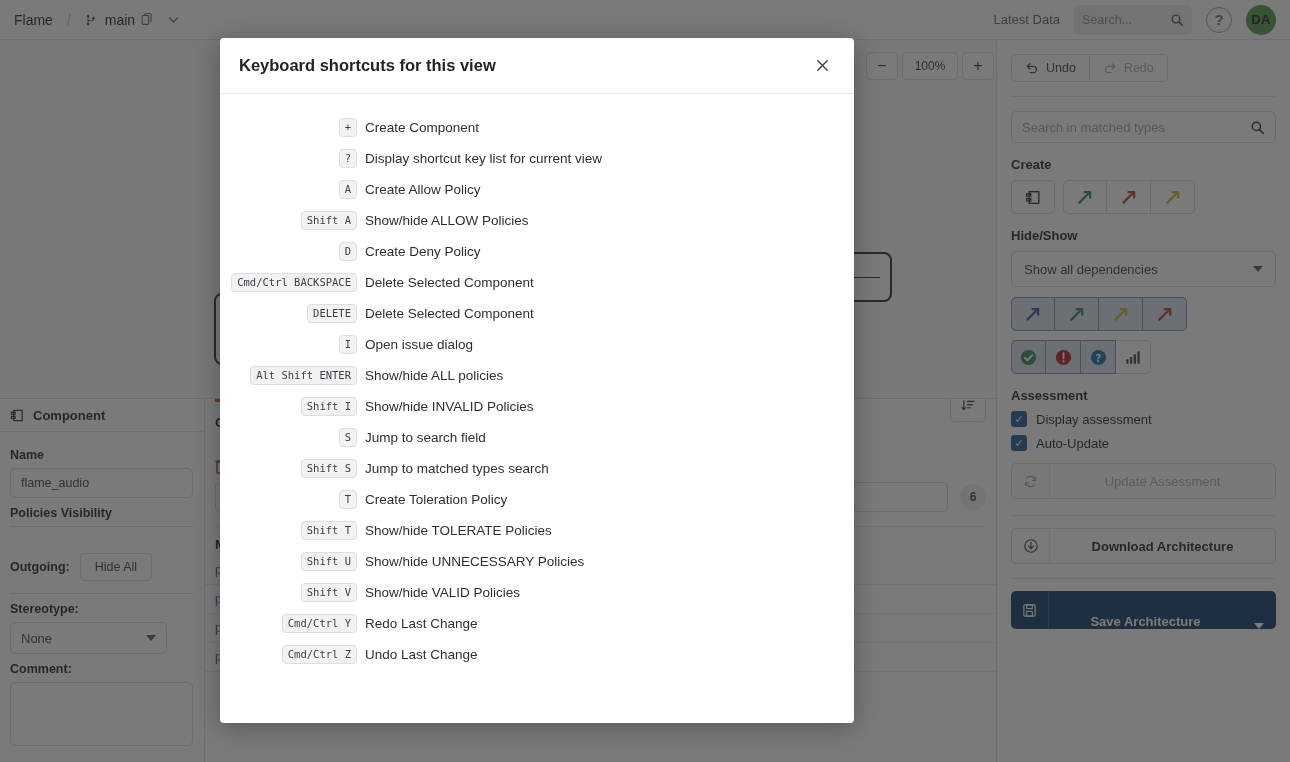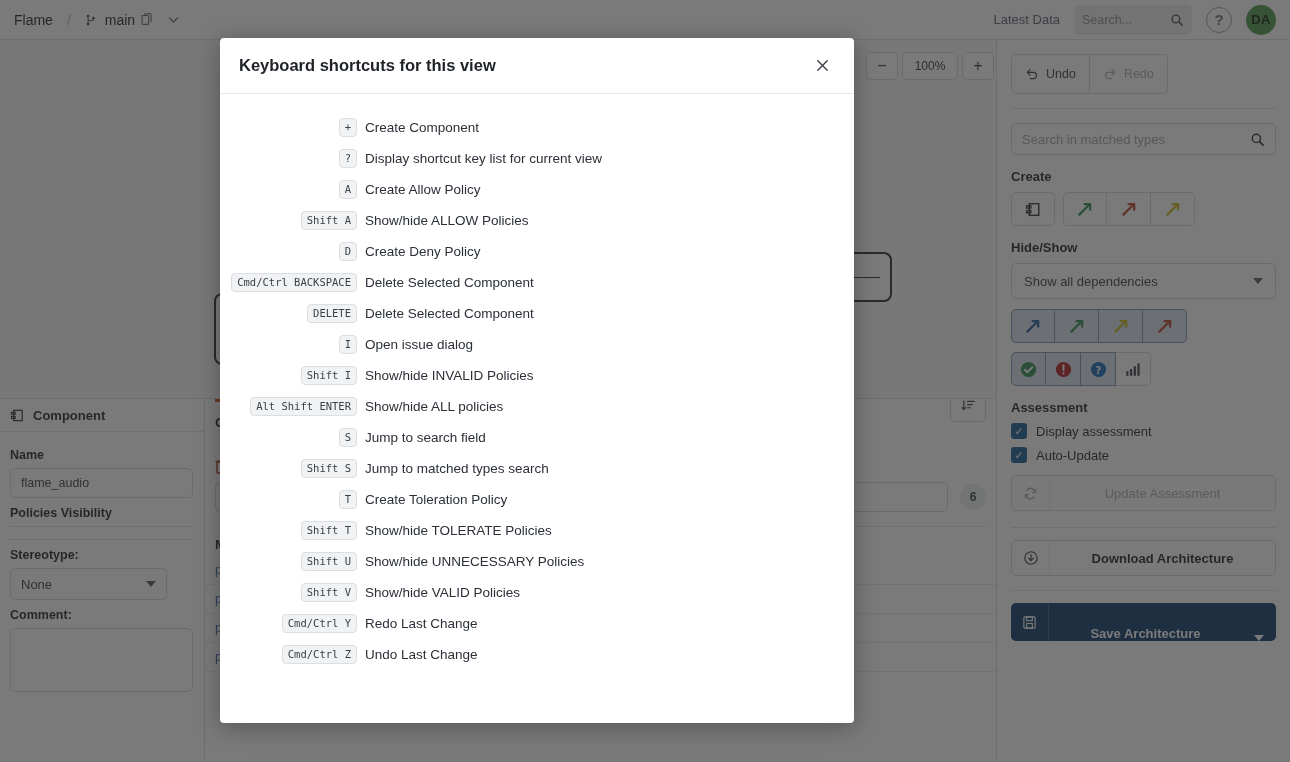--- a/index.html
+++ b/index.html
@@ -146,21 +146,21 @@
     font-size: 12.5px; color: #3563a8;
   }
 
   
   .rsidebar {
     position: absolute; right: 0; top: 40px; width: 294px; height: 722px;
     background: #fff; border-left: 1px solid #e0e0e0; padding: 14px;
   }
   .undo-redo { display: flex; }
   .ur-btn {
-    height: 40px; padding: 0 13px; border: 1px solid #d6d8db; background: #fff;
+    height: 28px; padding: 0 13px; border: 1px solid #d6d8db; background: #fff;
     display: flex; align-items: center; gap: 7px; font-size: 12.5px; color: #3c4149;
   }
   .ur-btn.left { border-radius: 5px 0 0 5px; }
   .ur-btn.right { border-radius: 0 5px 5px 0; border-left: none; color: #a8adb4; }
   .rs-div { height: 1px; background: #e4e4e4; margin: 14px 0; }
   .rs-search {
     height: 32px; border: 1px solid #d6d8db; border-radius: 5px; background: #fff;
     display: flex; align-items: center; padding: 12px 10px; gap: 8px;
   }
   .rs-search .ph { flex: 1; font-size: 13px; color: #a0a5ac; }
@@ -310,20 +310,24 @@
         </span>
         <span>Component</span>
       </div>
       <div class="comp-body">
         <div class="fld-label first">Name</div>
         <div class="txt-input">
           <span>flame_audio</span>
         </div>
         <div class="fld-label">Policies Visibility</div>
         <div class="hr-sub"></div>
+        <div class="outgoing-row">
+          <span class="outgoing-lbl">Outgoing:</span>
+          <span class="hide-all-btn">Hide All</span>
+        </div>
         <div class="sep"></div>
         <div class="fld-label" style="margin-top:0">Stereotype:</div>
         <div class="select-box">
           <span>None</span>
           <span class="caret"></span>
         </div>
         <div class="fld-label">Comment:</div>
         <div class="textarea-box"></div>
       </div>
     </div>
@@ -595,29 +599,29 @@
             <div class="sc-desc">Delete Selected Component</div>
           </div>
           <div class="sc-row">
             <div class="sc-key-cell">
               <span class="kbd">I</span>
             </div>
             <div class="sc-desc">Open issue dialog</div>
           </div>
           <div class="sc-row">
             <div class="sc-key-cell">
+              <span class="kbd">Alt Shift ENTER</span>
+            </div>
+            <div class="sc-desc">Show/hide ALL policies</div>
+          </div>
+          <div class="sc-row">
+            <div class="sc-key-cell">
               <span class="kbd">Shift I</span>
             </div>
             <div class="sc-desc">Show/hide INVALID Policies</div>
-          </div>
-          <div class="sc-row">
-            <div class="sc-key-cell">
-              <span class="kbd">Alt Shift ENTER</span>
-            </div>
-            <div class="sc-desc">Show/hide ALL policies</div>
           </div>
           <div class="sc-row">
             <div class="sc-key-cell">
               <span class="kbd">S</span>
             </div>
             <div class="sc-desc">Jump to search field</div>
           </div>
           <div class="sc-row">
             <div class="sc-key-cell">
               <span class="kbd">Shift S</span>

